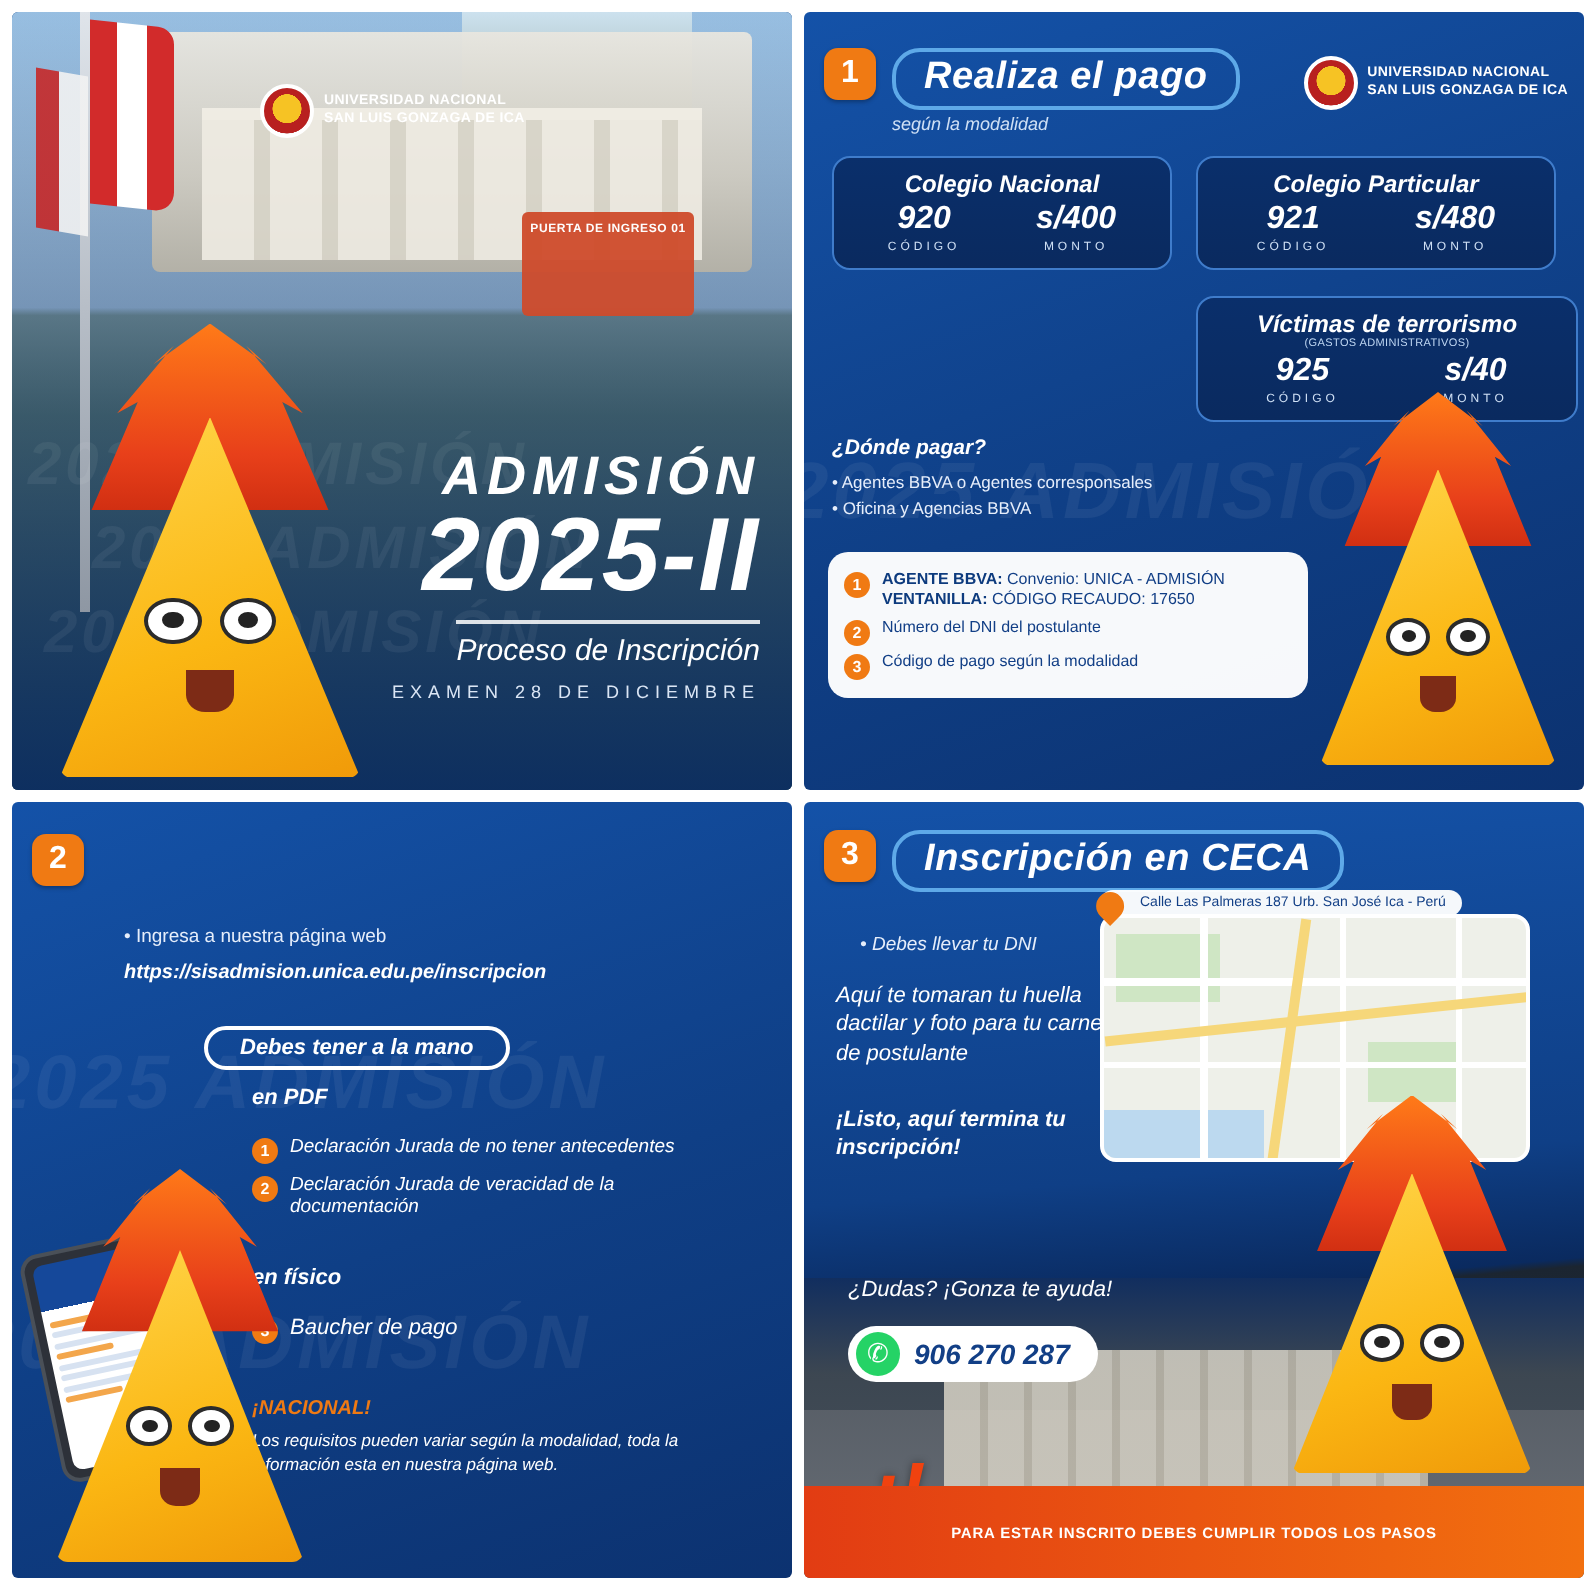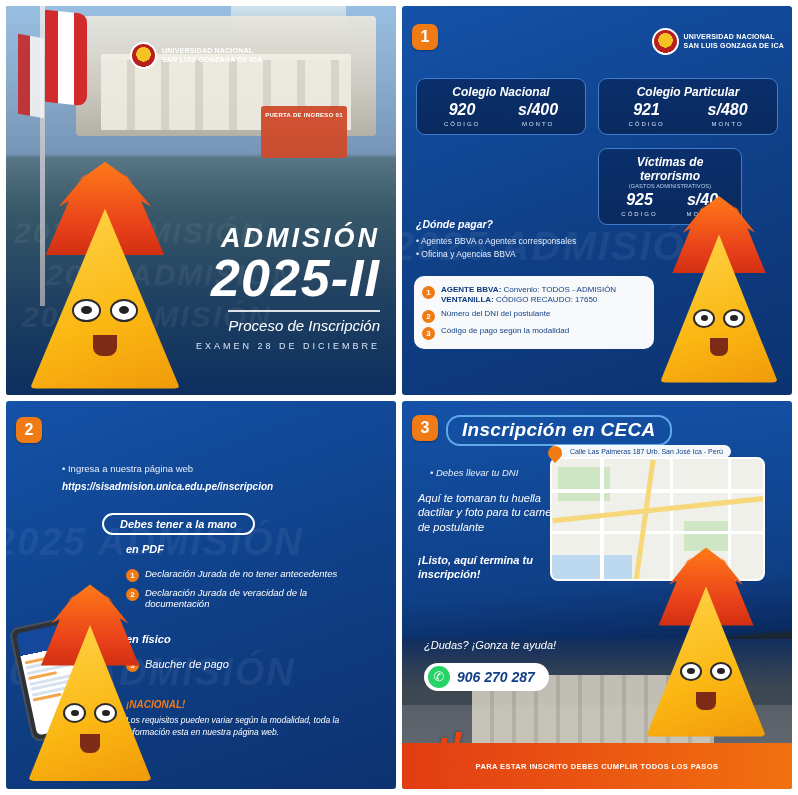--- a/index.html
+++ b/index.html
@@ -319,20 +319,24 @@
       <div class="t-year">2025-II</div>
       <div><span class="t-proceso">Proceso de Inscripción</span></div>
       <div class="t-examen">EXAMEN 28 DE DICIEMBRE</div>
     </div>
   </div>
 
   <div class="panel p2">
     <div class="ghost" style="left:-10px; top:218px; font-size:40px;">2025 ADMISIÓN</div>
 
     <div class="num-badge" style="left:10px; top:18px;">1</div>
+    <div style="position:absolute; left:44px; top:18px;">
+      <span class="hdr-pill"><span class="hdr-title">Realiza el pago</span></span>
+      <div class="sub-small">según la modalidad</div>
+    </div>
 
     <div class="logo" style="position:absolute; right:8px; top:22px;">
       <div class="crest"></div>
       <div class="ltext">
         <div class="l1">UNIVERSIDAD NACIONAL</div>
         <div class="l2">SAN LUIS GONZAGA DE ICA</div>
       </div>
     </div>
 
     <div class="paycard" style="left:14px; top:72px; width:170px;">
@@ -357,21 +361,21 @@
           <div class="pc-lbl">CÓDIGO</div>
         </div>
         <div class="pc-col">
           <div class="pc-val">s/480</div>
           <div class="pc-lbl">MONTO</div>
         </div>
       </div>
     </div>
 
 
-    <div class="paycard" style="left:196px; top:142px; width:144px;">
+    <div class="paycard" style="left:196px; top:142px; width:191px;">
       <div class="pc-title">Víctimas de terrorismo</div>
       <div class="pc-sub">(GASTOS ADMINISTRATIVOS)</div>
       <div class="pc-row">
         <div class="pc-col">
           <div class="pc-val">925</div>
           <div class="pc-lbl">CÓDIGO</div>
         </div>
         <div class="pc-col">
           <div class="pc-val">s/40</div>
           <div class="pc-lbl">MONTO</div>
@@ -384,21 +388,21 @@
       <div style="margin-top:6px;">
         <div class="bullet-line">• <span>Agentes BBVA o Agentes corresponsales</span></div>
         <div class="bullet-line" style="margin-top:3px;">• <span>Oficina y Agencias BBVA</span></div>
       </div>
     </div>
 
     <div class="steps-box" style="left:12px; top:270px; width:240px;">
       <div class="step-row">
         <div class="step-dot">1</div>
         <div class="step-txt">
-          <b>AGENTE BBVA:</b><span> Convenio: TODOS - ADMISIÓN</span><br>
+          <b>AGENTE BBVA:</b><span> Convenio: UNICA - ADMISIÓN</span><br>
           <b>VENTANILLA:</b><span> CÓDIGO RECAUDO: 17650</span>
         </div>
       </div>
       <div class="step-row">
         <div class="step-dot">2</div>
         <div class="step-txt">Número del DNI del postulante</div>
       </div>
       <div class="step-row">
         <div class="step-dot">3</div>
         <div class="step-txt">Código de pago según la modalidad</div>

